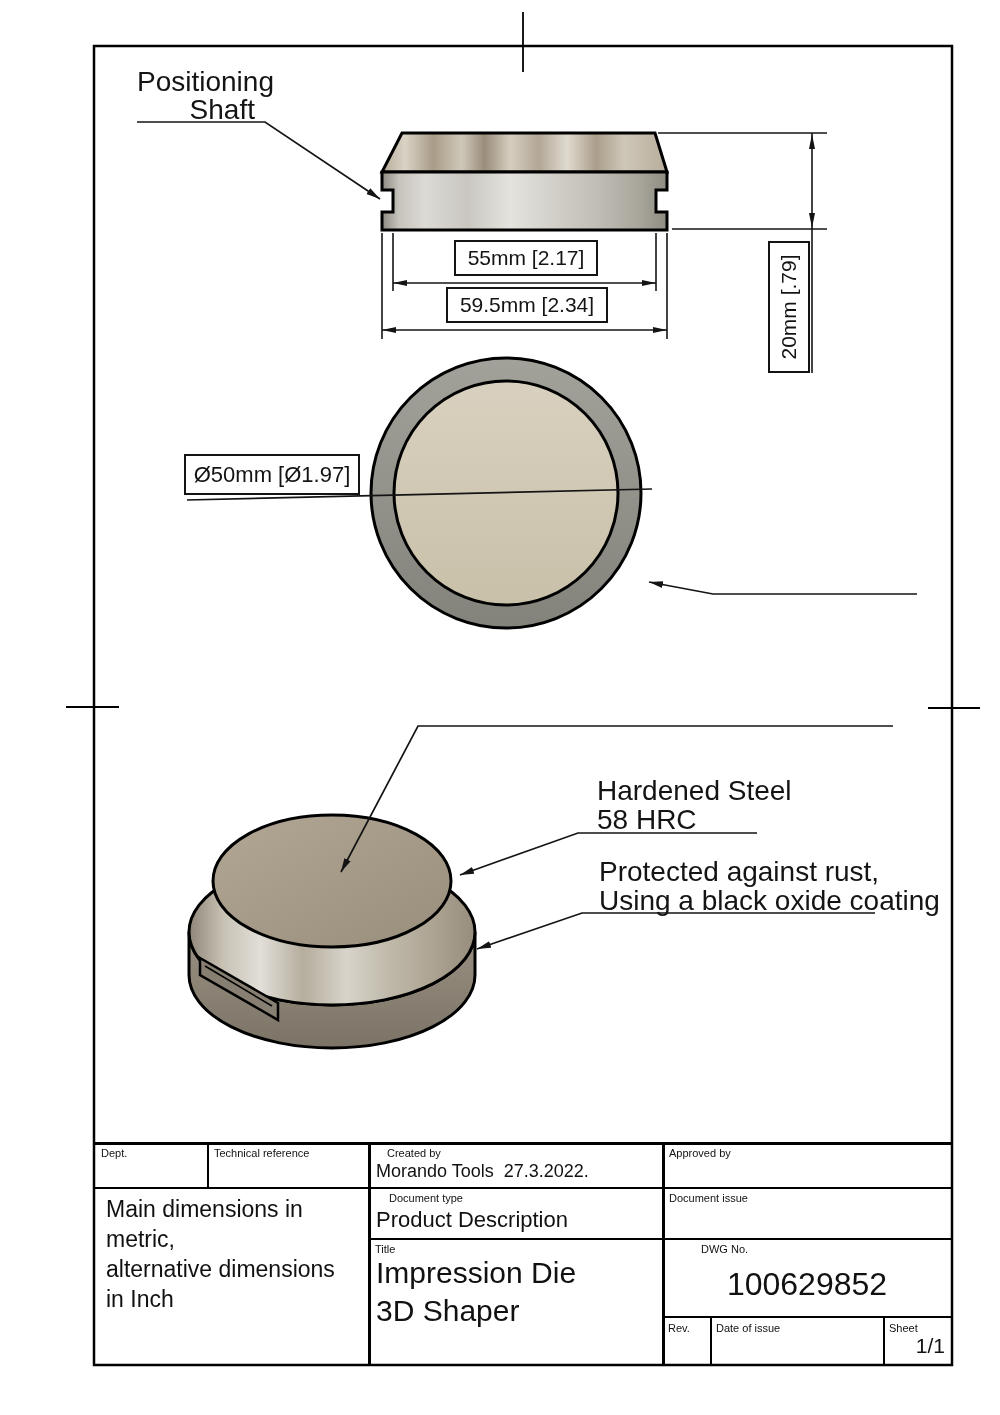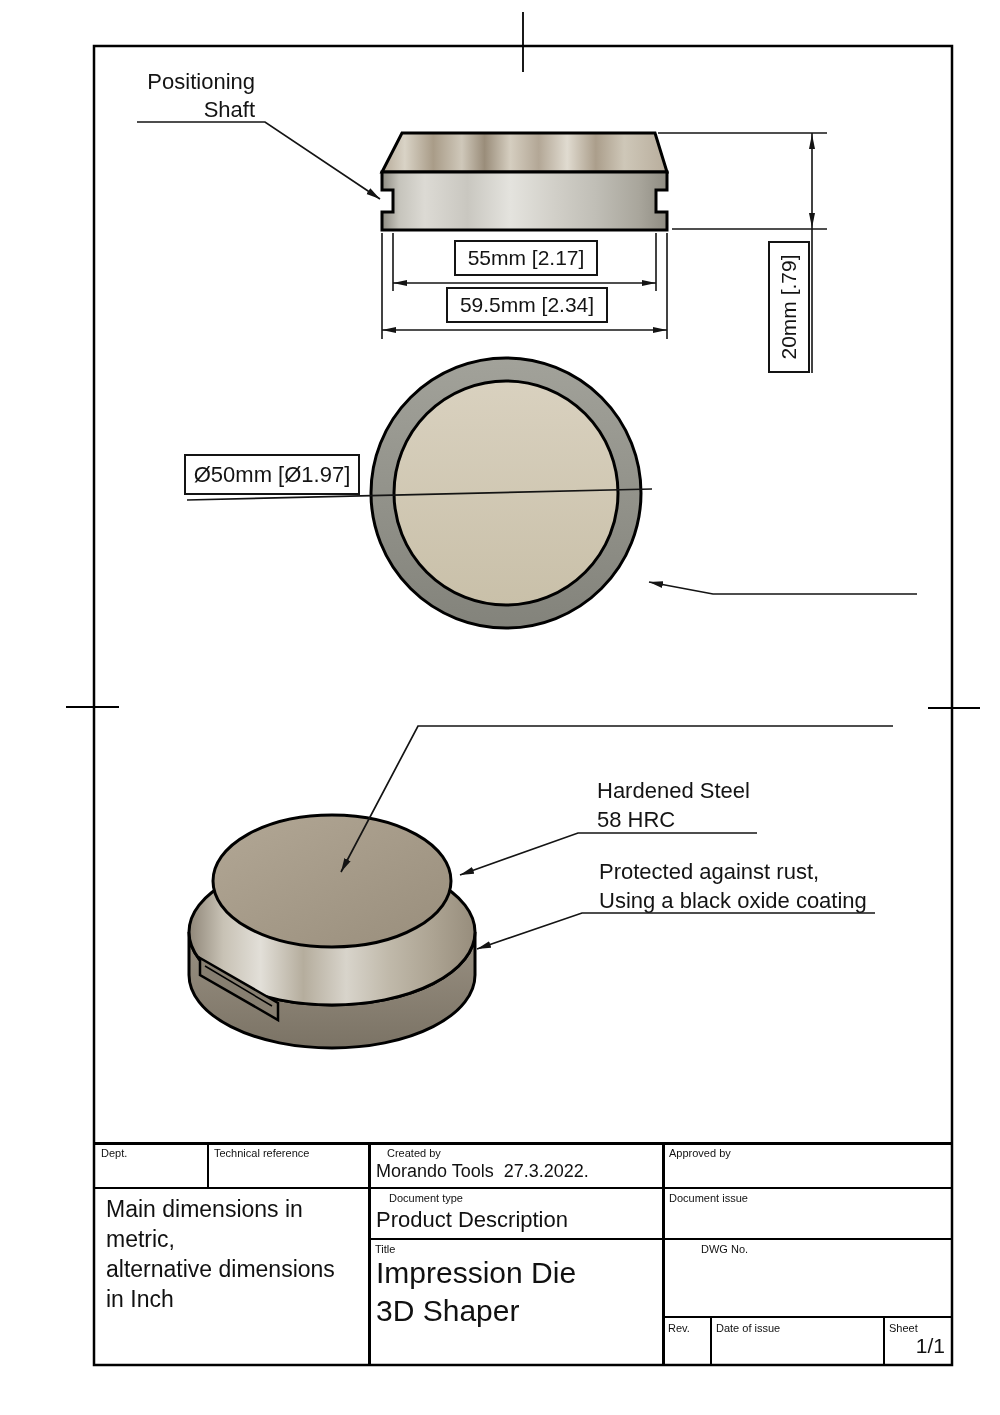--- a/index.html
+++ b/index.html
@@ -1,19 +1,19 @@
 <!DOCTYPE html>
 <html><head>
 <meta charset="utf-8">
 <style>
   html,body{margin:0;padding:0;background:#fff;}
   #page{position:relative;width:1000px;height:1415px;background:#ffffff;
         font-family:"Liberation Sans",sans-serif;color:#111;overflow:hidden;}
   #cad{position:absolute;left:0;top:0;width:1000px;height:1415px;}
-  .lbl{position:absolute;font-size:22px;line-height:28px;white-space:pre-line;color:#141414;}
+  .lbl{position:absolute;font-size:28px;line-height:28px;white-space:pre-line;color:#141414;}
   .dimbox{position:absolute;border:2px solid #141414;background:#fff;
           display:flex;align-items:center;justify-content:center;
           font-size:21px;color:#141414;white-space:pre;}
   .rotbox{position:absolute;left:768px;top:245px;width:128px;height:38px;
           transform:rotate(-90deg) translateX(-128px);transform-origin:0 0;
           border:2px solid #141414;background:#fff;display:flex;align-items:center;
           justify-content:center;font-size:21px;color:#141414;white-space:pre;}
   .tbline{position:absolute;background:#000;}
   .tblbl{position:absolute;font-size:11px;color:#111;}
   .tbval{position:absolute;color:#111;white-space:pre;}
@@ -174,19 +174,20 @@
   <div class="tblbl" style="left:375px;top:1243px;">Title</div>
   <div class="tblbl" style="left:669px;top:1243px;margin-left:32px;">DWG No.</div>
   <div class="tblbl" style="left:668px;top:1322px;">Rev.</div>
   <div class="tblbl" style="left:716px;top:1322px;">Date of issue</div>
   <div class="tblbl" style="left:889px;top:1322px;">Sheet</div>
 
   <div class="tbval created-val">Morando Tools  27.3.2022.</div>
   <div class="tbval doctype-val">Product Description</div>
   <div class="tbval title-val">Impression Die
 3D Shaper</div>
+  <div class="tbval dwg-val">100629852</div>
   <div class="tbval sheet-val">1/1</div>
   <div class="note">Main dimensions in
 metric,
 alternative dimensions
 in Inch</div>
 
 </div>
 
 </body></html>

